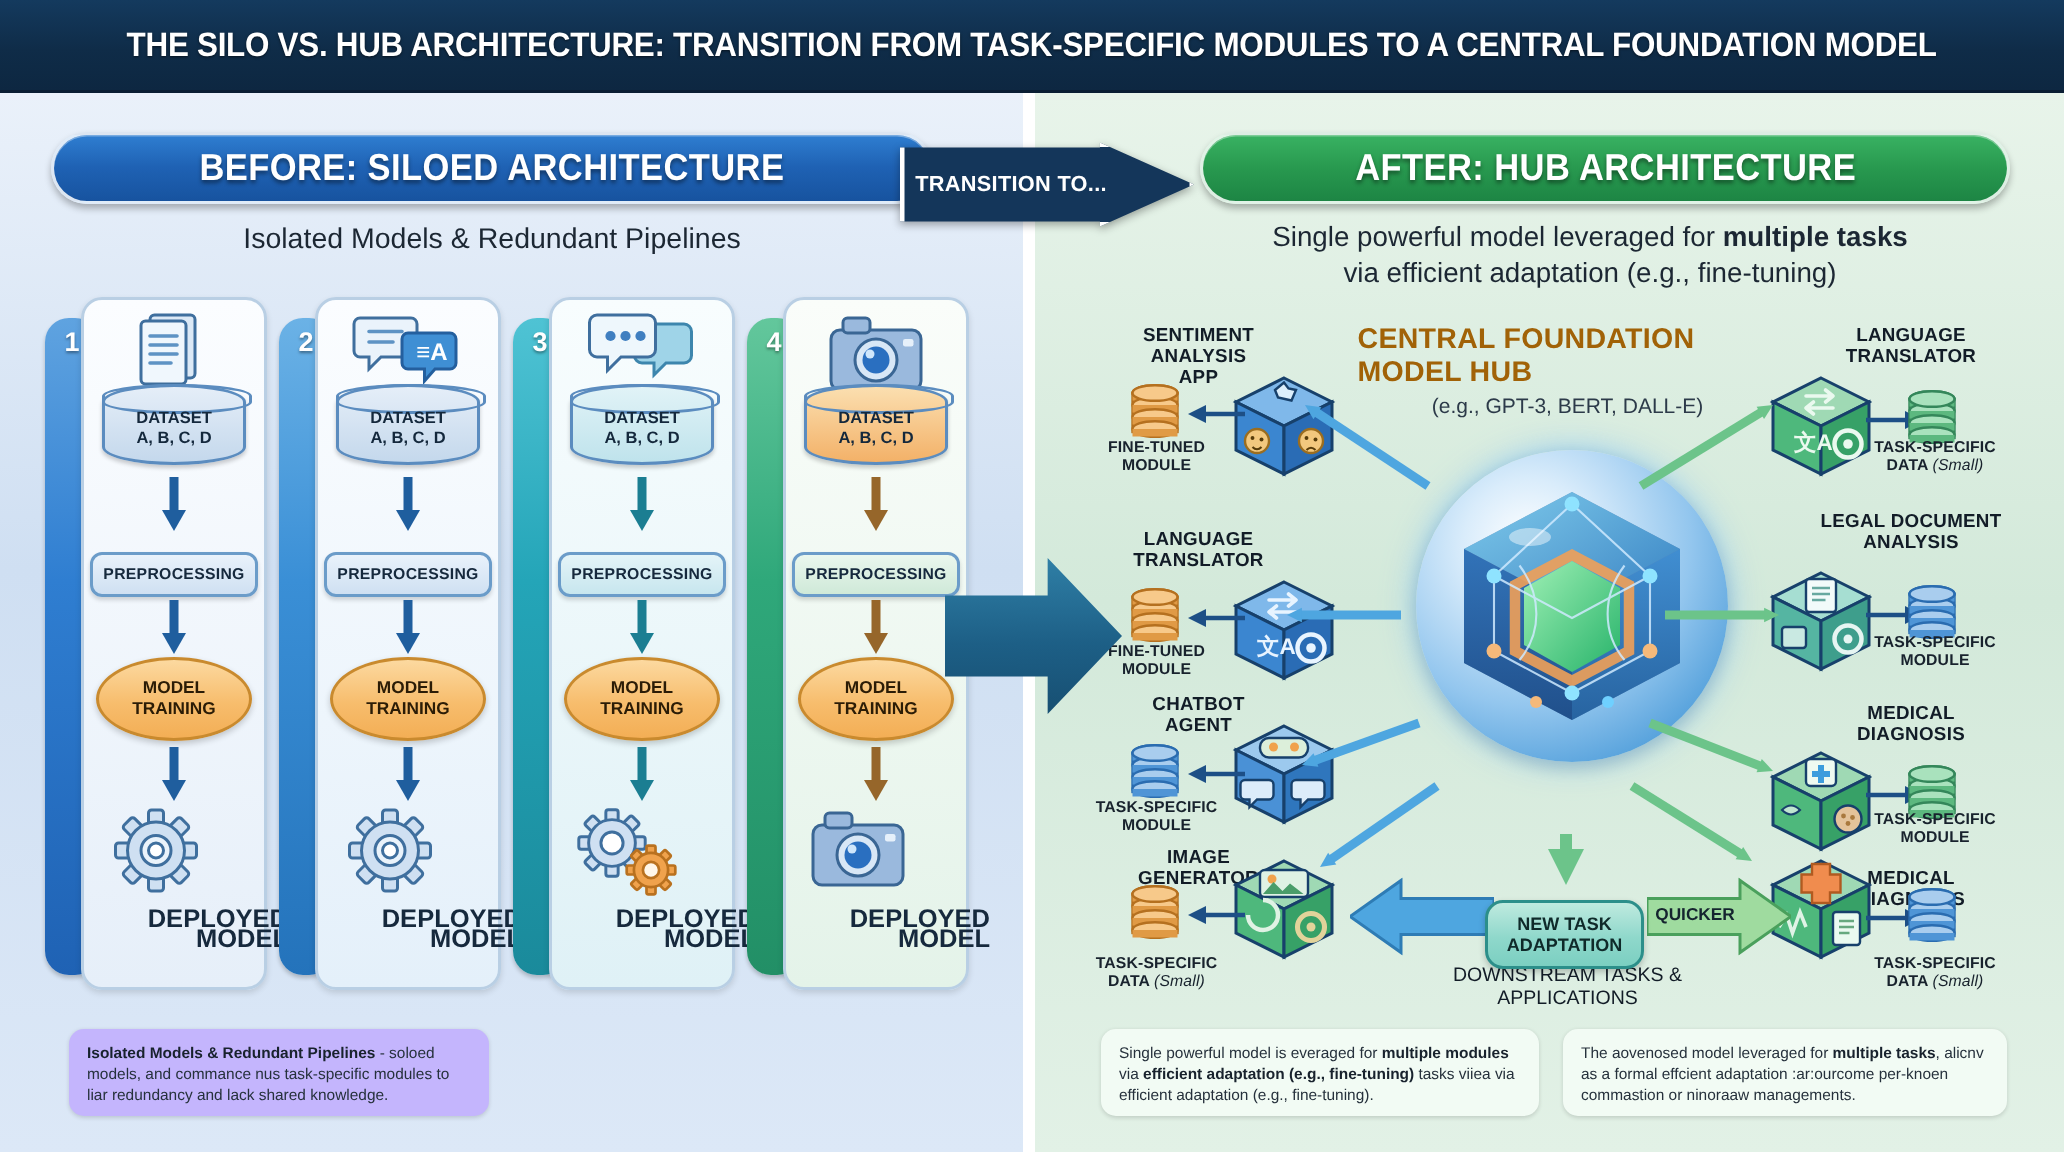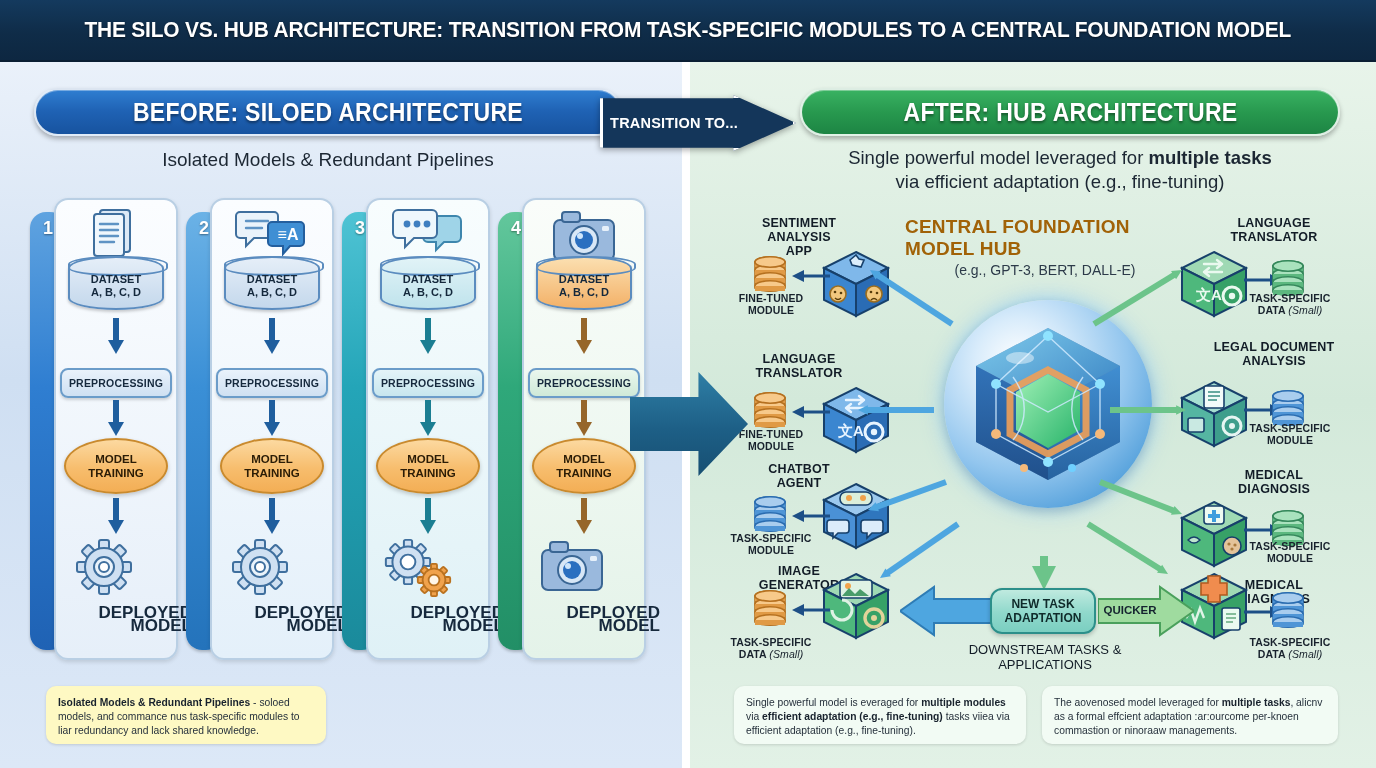--- a/index.html
+++ b/index.html
@@ -152,21 +152,21 @@
     font-size: 17px; font-weight: bold; color: #16293d; line-height: 13px;
   }
   .arrow-v { position: absolute; width: 16px; }
 
   
   .topicon { position: absolute; left: 42px; top: 8px; width: 88px; height: 62px; }
 
   
   .card {
     position: absolute; border-radius: 10px;
-    background: #fef9c3; box-shadow: 0 1px 3px rgba(0,0,0,.14);
+    background: #c4b5fd; box-shadow: 0 1px 3px rgba(0,0,0,.14);
     padding: 10px 12px;
     font-size: 10.3px; line-height: 14px; color: #26313c;
   }
   .card b { font-weight: bold; color: #18222d; }
   .card.green { background: #f2fbf4; }
 
   
   .bigarrow {
     position: absolute; left: 630px; top: 372px; width: 118px; height: 104px;
     background: linear-gradient(180deg,#2f7fa6 0%, #1d5f86 55%, #174f72 100%);
@@ -202,21 +202,21 @@
     position: absolute; text-align: center; font-weight: bold;
     font-size: 10.5px; line-height: 12px; color: #18222d; letter-spacing: .1px;
   }
   .task-sub i { font-style: italic; font-weight: normal; }
   .cube { position: absolute; }
   .disk { position: absolute; }
   .harrow { position: absolute; }
 
   
   .nta {
-    position: absolute; left: 990px; top: 588px; width: 106px; height: 46px;
+    position: absolute; left: 990px; top: 600px; width: 106px; height: 46px;
     border-radius: 12px;
     background: linear-gradient(180deg,#bfeadf 0%, #8fd8cb 55%, #7bcfc1 100%);
     border: 2px solid #2c8f8a;
     display: flex; align-items: center; justify-content: center; text-align: center;
     font-size: 12px; font-weight: bold; color: #0f2a2a; line-height: 14px;
     box-shadow: 0 2px 4px rgba(0,0,0,.22);
     z-index: 5;
   }
   .quicker {
     position: absolute; left: 1099px; top: 604px; width: 62px; text-align: center;

